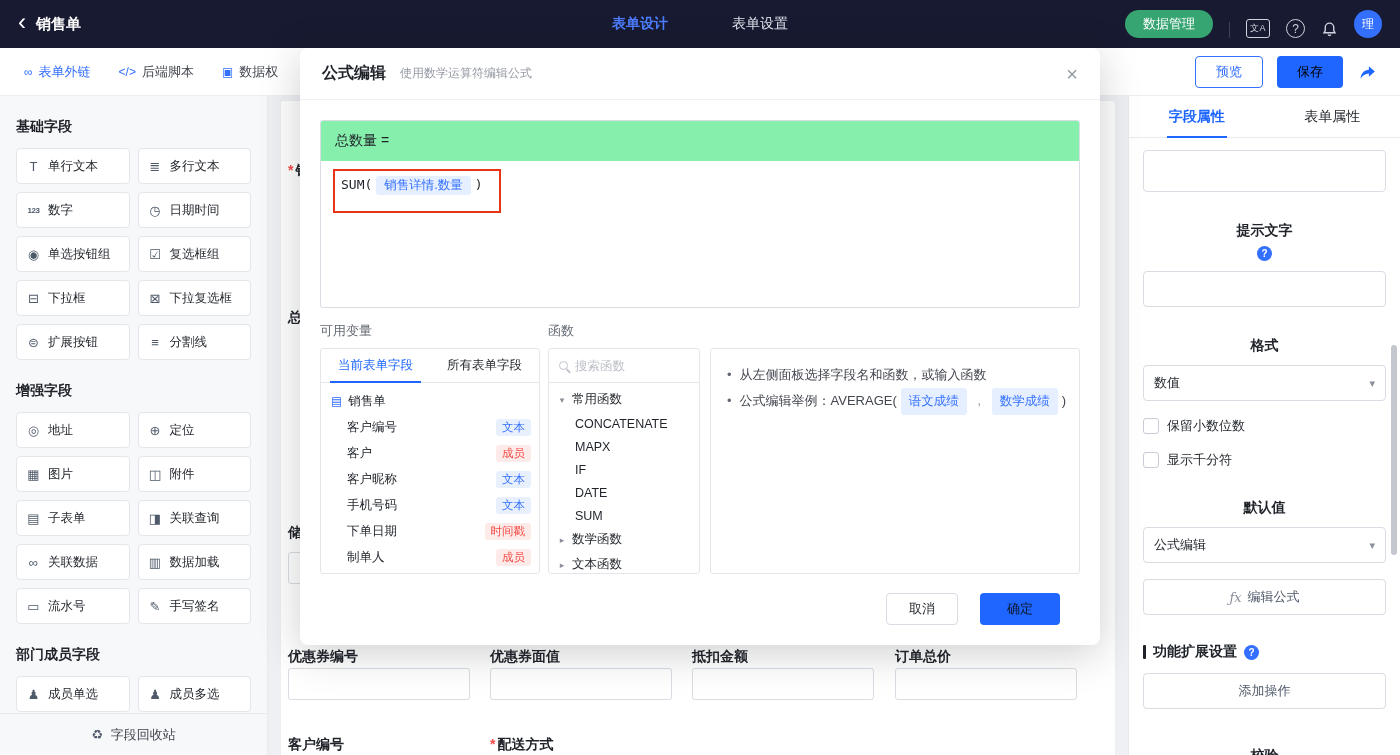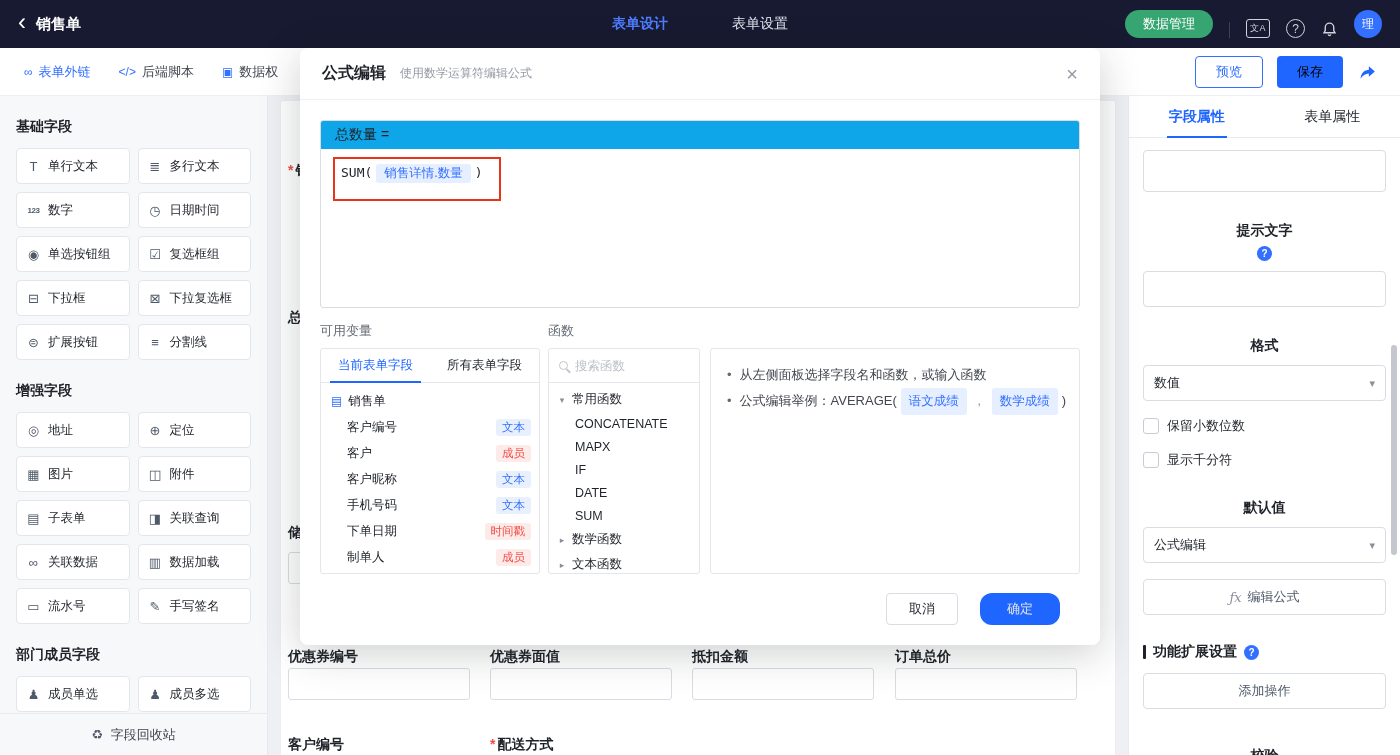--- a/index.html
+++ b/index.html
@@ -72,21 +72,21 @@
   .pp-scroll{position:absolute;right:3px;top:249px;width:6px;height:210px;border-radius:3px;background:#c4c7ce;cursor:grab;}
 
   
   .modal{position:absolute;left:300px;top:48px;width:800px;height:597px;background:#fff;border-radius:8px;box-shadow:0 8px 40px rgba(31,35,41,.22);z-index:20;overflow:hidden;}
   .m-header{height:52px;display:flex;align-items:center;padding:0 22px;border-bottom:1px solid #f0f1f3;}
   .m-title{font-size:16px;font-weight:700;color:#1f2329;}
   .m-sub{font-size:12px;color:#9499a3;margin-left:14px;}
   .m-close{margin-left:auto;font-size:20px;color:#9499a3;cursor:pointer;line-height:1;}
   .m-body{padding:20px 20px 0;}
   .editor{border:1px solid #d9dce3;border-radius:3px;height:188px;overflow:hidden;background:#fff;}
-  .editor-head{height:28px;background:#0ea5e9;display:flex;align-items:center;padding:0 14px;font-size:14px;color:#1f2329;}
+  .editor-head{height:40px;background:#86efac;display:flex;align-items:center;padding:0 14px;font-size:14px;color:#1f2329;}
   .editor-body{padding:8px 12px;font-family:"DejaVu Sans Mono","Liberation Mono",monospace;font-size:13px;color:#1f2329;cursor:text;height:148px;}
   .red-box{display:inline-block;border:2px solid #e8351a;padding:5px 16px 16px 6px;}
   .chip{display:inline-block;background:#e6efff;color:#3370ff;border-radius:3px;padding:1px 8px;font-size:12.5px;font-family:"Liberation Sans","DejaVu Sans",sans-serif;margin:0 4px;cursor:pointer;}
   .section-labels{display:flex;margin:14px 0 8px;font-size:13px;color:#646a73;}
   .sl-vars{width:228px;}
   .panels{display:flex;}
   .panel{border:1px solid #e5e6eb;border-radius:3px;height:226px;background:#fff;overflow:hidden;}
   .vars{width:220px;margin-right:8px;}
   .vtabs{display:flex;height:34px;border-bottom:1px solid #e5e6eb;font-size:12.5px;}
   .vtab{flex:1;display:flex;align-items:center;justify-content:center;color:#1f2329;cursor:pointer;position:relative;white-space:nowrap;}
@@ -108,21 +108,21 @@
   .ftree{padding:4px 0;font-size:12.5px;}
   .fgroup{display:flex;align-items:center;gap:5px;height:25px;padding:0 8px;cursor:pointer;}
   .fgroup .chev{color:#8a8f99;font-size:9px;width:10px;text-align:center;}
   .fitem{height:23px;display:flex;align-items:center;padding-left:26px;cursor:pointer;color:#1f2329;}
   .helpp{flex:1;padding:13px 16px;font-size:13px;color:#42464e;line-height:2;}
   .hline{display:flex;align-items:baseline;gap:8px;white-space:nowrap;}
   .bullet{color:#646a73;}
   .sep-gray{color:#9499a3;margin:0 2px;}
   .m-footer{display:flex;justify-content:flex-end;gap:22px;padding:19px 20px 0;}
   .btn-cancel{width:72px;height:32px;background:#fff;border:1px solid #d9dce3;border-radius:4px;font-size:13px;color:#1f2329;cursor:pointer;}
-  .btn-confirm{width:80px;height:32px;background:#1e66ff;border:none;border-radius:12px;font-size:13px;color:#e5e5e5;cursor:pointer;}
+  .btn-confirm{width:80px;height:32px;background:#1e66ff;border:none;border-radius:4px;font-size:13px;color:#0f172a;cursor:pointer;}
 </style>
 </head>
 <body>
 
 <header class="topbar">
   <div class="tb-left">
     <span class="back">‹</span>
     <span class="app-title">销售单</span>
   </div>
   <div class="tb-center">

